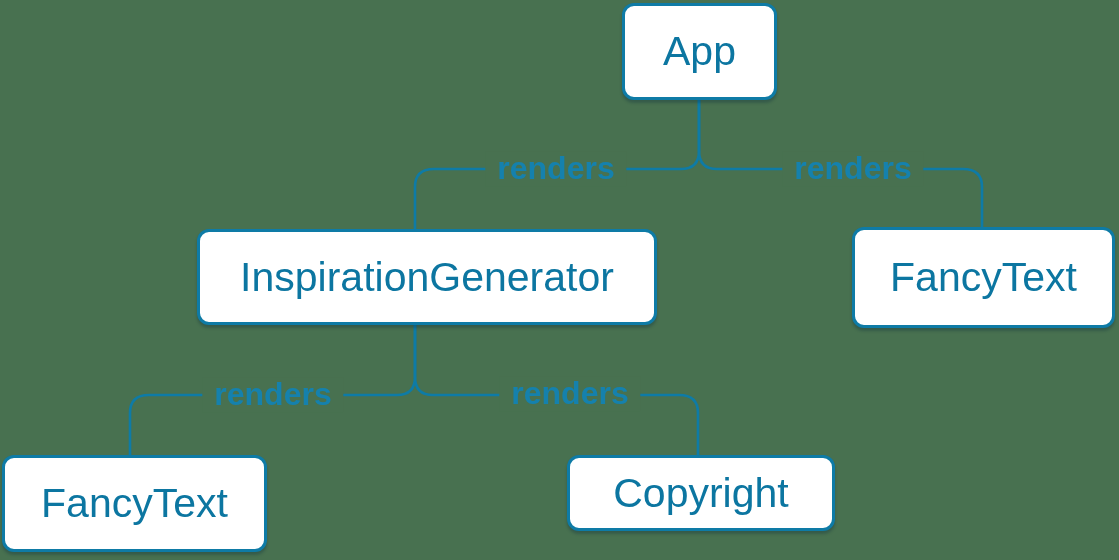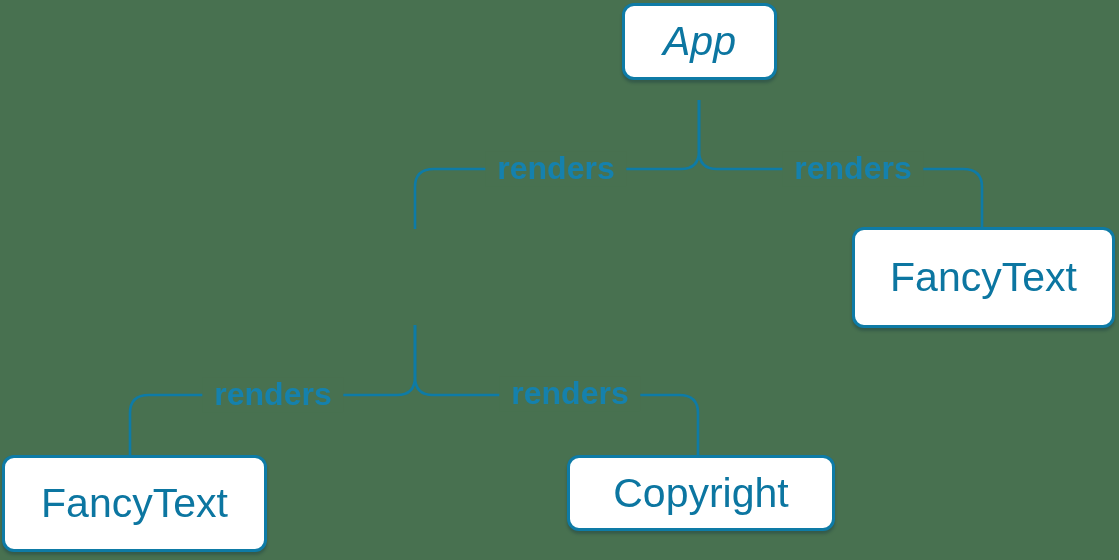--- a/index.html
+++ b/index.html
@@ -39,21 +39,21 @@
     justify-content:center;
     background:var(--node-fill);
     border:3px solid var(--stroke);
     border-radius:12px;
     color:var(--node-text);
     font-size:41px;
     font-weight:500;
     white-space:nowrap;
     box-shadow:0 3px 3px rgba(10,40,60,0.30);
   }
-  .node-app{left:622px;top:3px;width:155px;height:77px;font-style:italic;}
+  .node-app{left:622px;top:3px;width:155px;height:97px;}
   .node-inspiration{left:197px;top:229px;width:460px;height:96px;}
   .node-fancytext-right{left:852px;top:227px;width:263px;height:101px;}
   .node-fancytext-left{left:2px;top:455px;width:265px;height:97px;}
   .node-copyright{left:567px;top:455px;width:268px;height:76px;}
   .edge-label{
     position:absolute;
     transform:translate(-50%,-50%);
     background:var(--bg);
     color:var(--label-text);
     font-size:32px;
@@ -85,20 +85,23 @@
 
   <span class="edge-label edge-label-1">renders</span>
   <span class="edge-label edge-label-2">renders</span>
   <span class="edge-label edge-label-3">renders</span>
   <span class="edge-label edge-label-4">renders</span>
 
   <div class="node node-app">
     <span>App</span>
   </div>
 
+  <div class="node node-inspiration">
+    <span>InspirationGenerator</span>
+  </div>
 
   <div class="node node-fancytext-right">
     <span>FancyText</span>
   </div>
 
   <div class="node node-fancytext-left">
     <span>FancyText</span>
   </div>
 
   <div class="node node-copyright">

